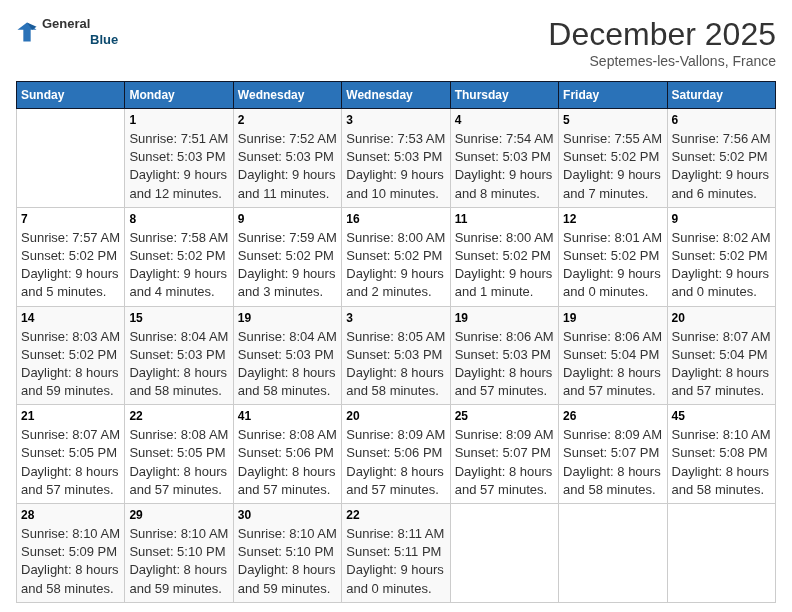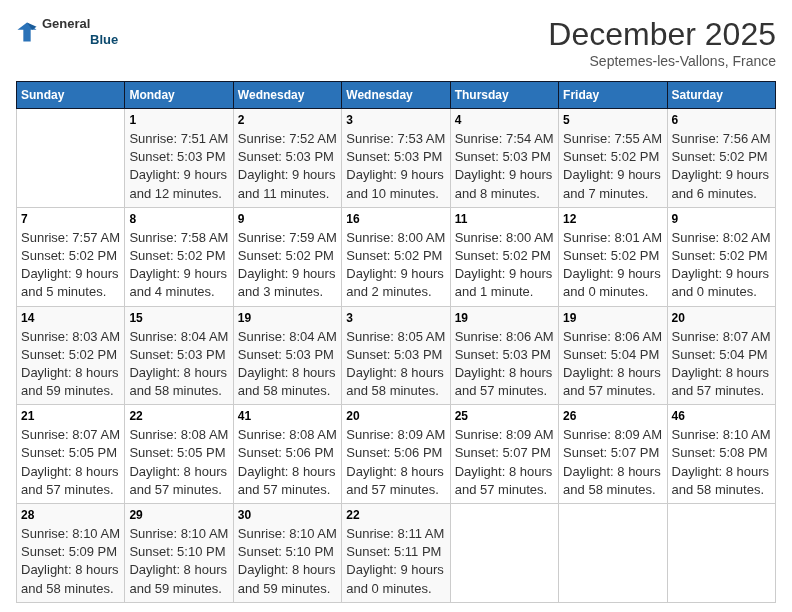--- a/index.html
+++ b/index.html
@@ -229,21 +229,21 @@
         </td>
         <td>
           <div class="day-number">25</div>
           <div class="day-info">Sunrise: 8:09 AM<br>Sunset: 5:07 PM<br>Daylight: 8 hours and 57 minutes.</div>
         </td>
         <td>
           <div class="day-number">26</div>
           <div class="day-info">Sunrise: 8:09 AM<br>Sunset: 5:07 PM<br>Daylight: 8 hours and 58 minutes.</div>
         </td>
         <td>
-          <div class="day-number">46</div>
+          <div class="day-number">45</div>
           <div class="day-info">Sunrise: 8:10 AM<br>Sunset: 5:08 PM<br>Daylight: 8 hours and 58 minutes.</div>
         </td>
       </tr>
       <tr>
         <td>
           <div class="day-number">28</div>
           <div class="day-info">Sunrise: 8:10 AM<br>Sunset: 5:09 PM<br>Daylight: 8 hours and 58 minutes.</div>
         </td>
         <td>
           <div class="day-number">29</div>

